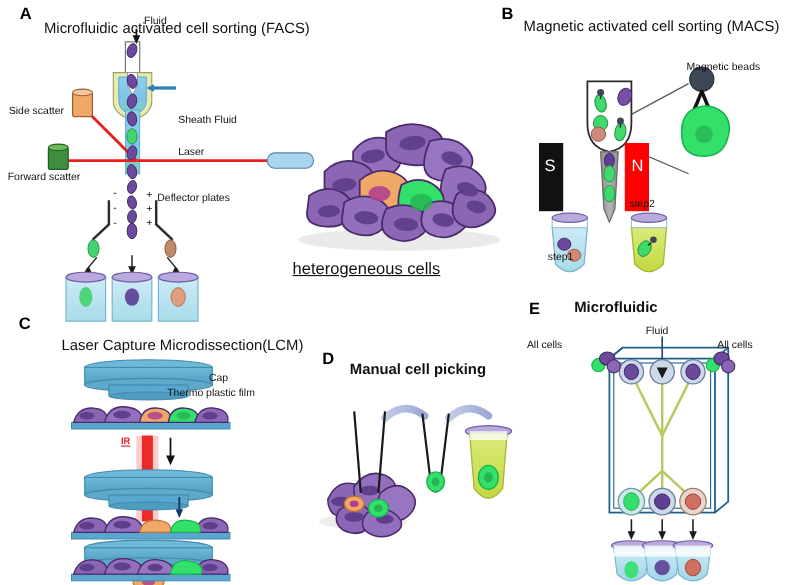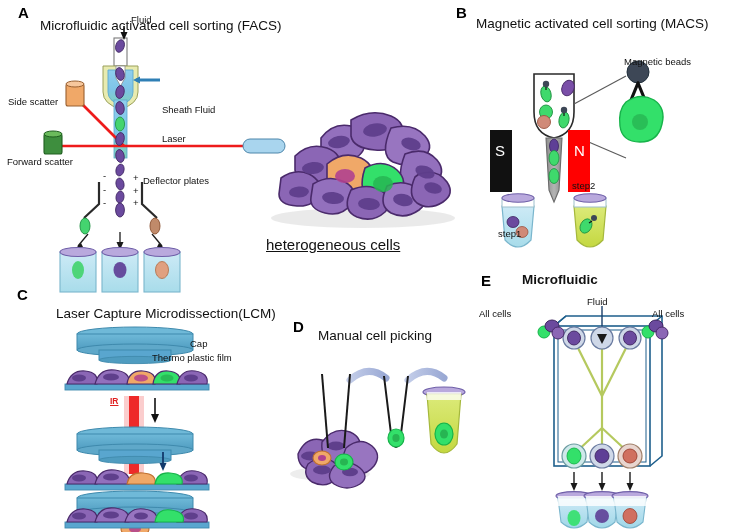--- a/index.html
+++ b/index.html
@@ -368,21 +368,21 @@
           <ellipse cx="136" cy="18" rx="7" ry="3.4"></ellipse>
       </g>
     </svg>
   </div>
 
   <div class="abs lbl" style="left:190px;top:338px;">Cap</div>
   <div class="abs lbl" style="left:152px;top:352px;text-align:center;">Thermo plastic film</div>
   <div class="abs lbl-ir" style="left:110px;top:396px;font-weight:bold;text-decoration:underline;">IR</div>
 
   <div class="abs panel-letter" style="left:293px;top:318px;">D</div>
-  <div class="abs panel-title" style="left:318px;top:328px;">Manual cell picking</div>
+  <div class="abs panel-title" style="left:318px;top:328px;font-weight:bold;">Manual cell picking</div>
 
   <div class="abs" style="left:288px;top:358px;width:185px;height:130px;">
     <svg width="185" height="130" viewBox="0 0 185 130">
       <defs>
         <linearGradient id="gSwoosh" x1="0" y1="0" x2="1" y2="0">
           <stop offset="0%" stop-color="#c3cde9"></stop>
             <stop offset="100%" stop-color="#9aa9d4"></stop>
         </linearGradient>
         <linearGradient id="gTubeD" x1="0" y1="0" x2="0" y2="1">
           <stop offset="0%" stop-color="#dcea7a"></stop>

